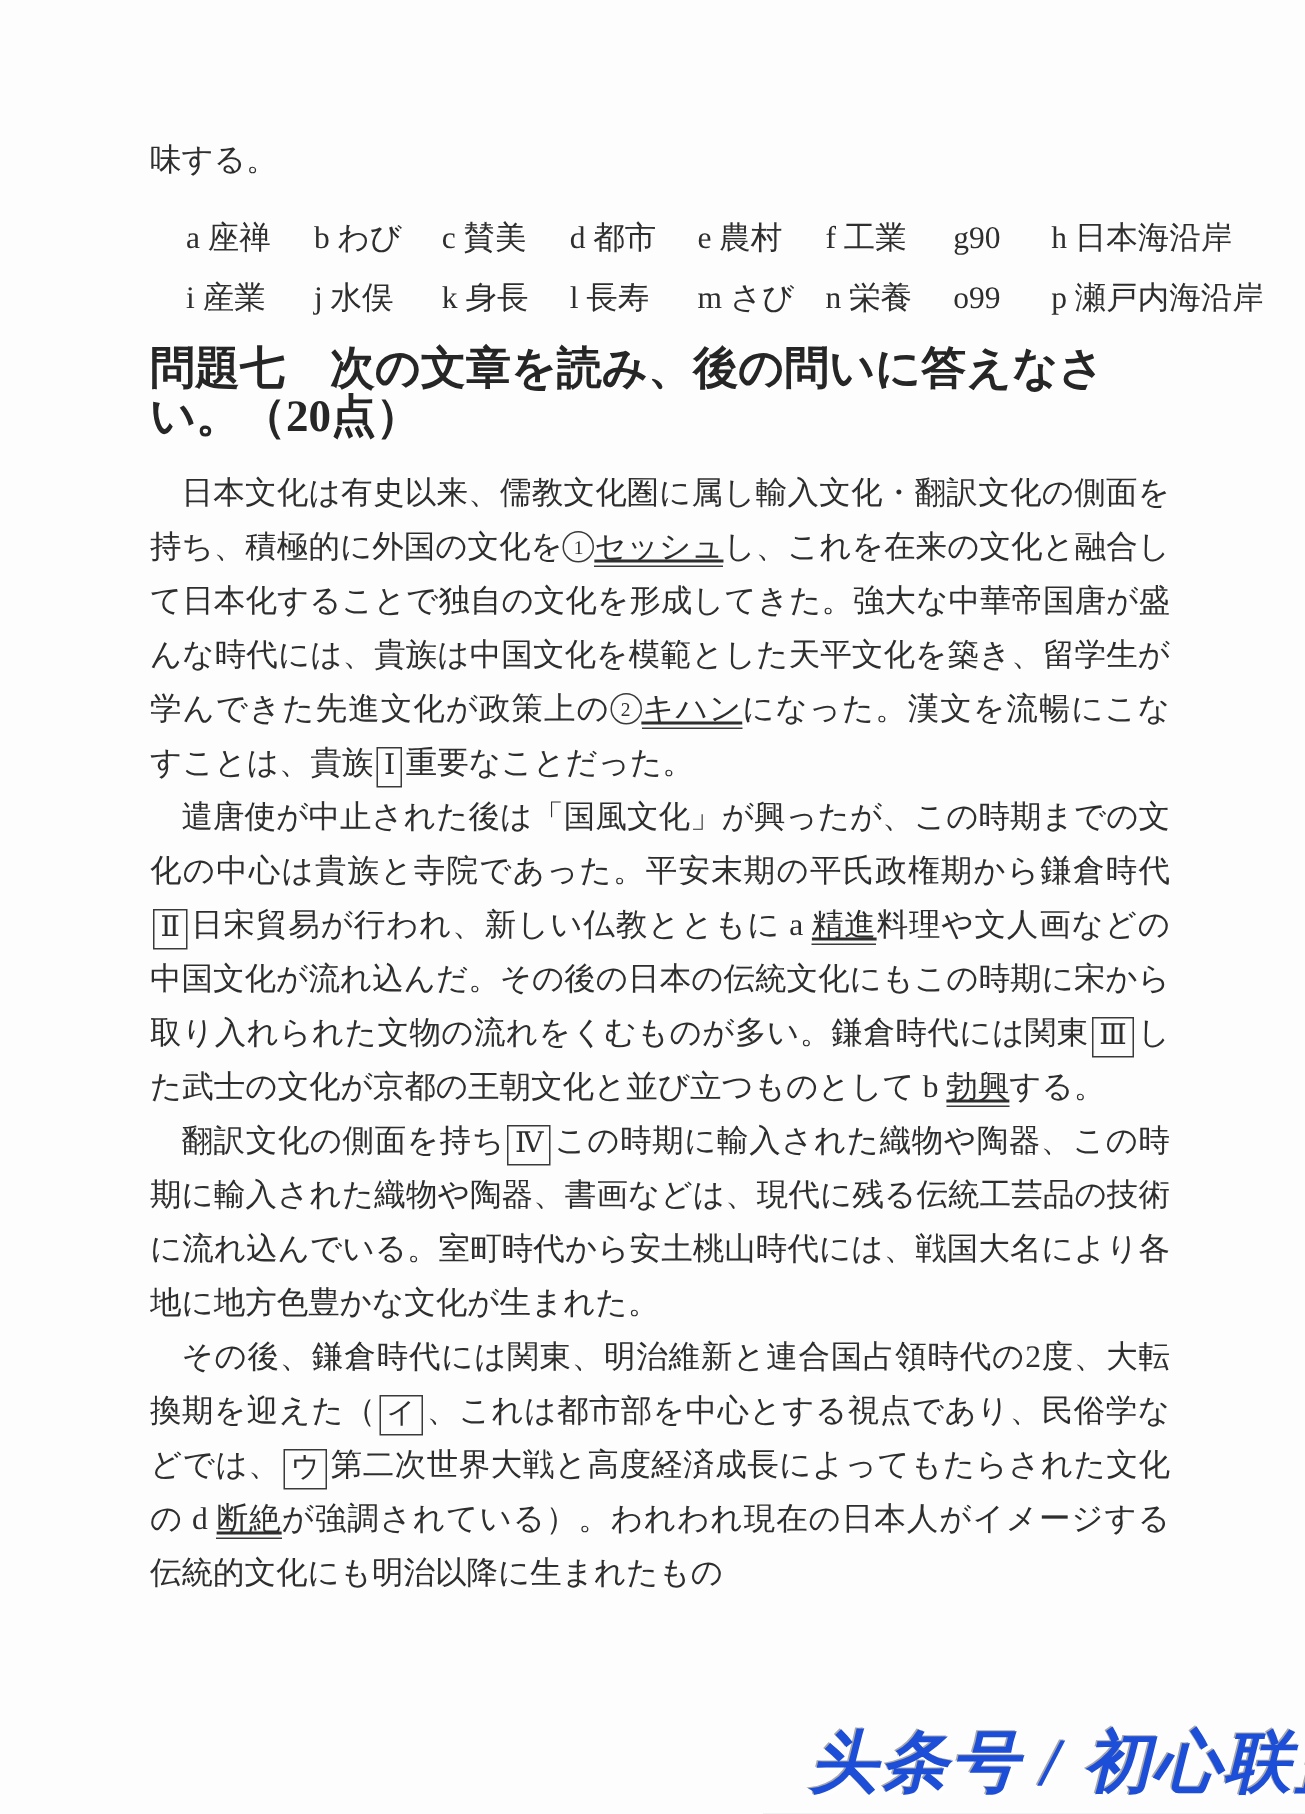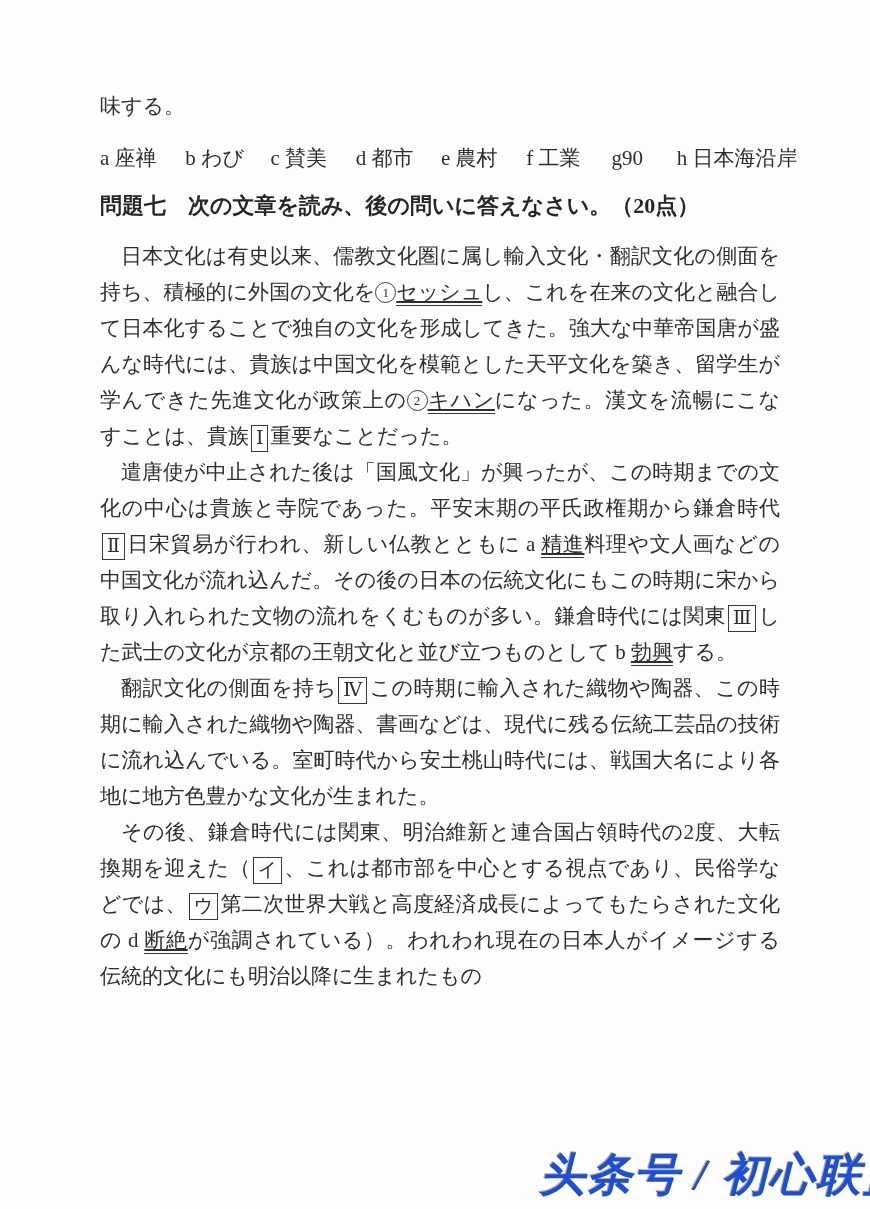--- a/index.html
+++ b/index.html
@@ -22,27 +22,28 @@
     margin:0;
     font-size:21px;
     line-height:28px;
   }
   .options { margin-top:18px; }
   .orow {
     height:40px;
     line-height:40px;
     font-size:21px;
     white-space:nowrap;
+    margin-left:24px;
   }
   .opt { display:inline-block; min-width:80px; }
   .orow .opt:nth-child(7) { min-width:60px; }
   .orow .opt:last-child { min-width:0; }
   .heading {
     margin:12px 0 0 0;
-    font-size:22px;
+    font-size:30px;
     font-weight:bold;
     color:#262626;
     line-height:32px;
   }
   .passage { margin-top:16px; }
   .passage p {
     margin:0;
     font-size:21px;
     line-height:36px;
     text-align:justify;
@@ -99,20 +100,30 @@
       <div class="orow">
         <span class="opt">a 座禅</span>
         <span class="opt">b わび</span>
         <span class="opt">c 賛美</span>
         <span class="opt">d 都市</span>
         <span class="opt">e 農村</span>
         <span class="opt">f 工業</span>
         <span class="opt">g90</span>
         <span class="opt">h 日本海沿岸</span>
       </div>
+      <div class="orow">
+        <span class="opt">i 産業</span>
+        <span class="opt">j 水俣</span>
+        <span class="opt">k 身長</span>
+        <span class="opt">l 長寿</span>
+        <span class="opt">m さび</span>
+        <span class="opt">n 栄養</span>
+        <span class="opt">o99</span>
+        <span class="opt">p 瀬戸内海沿岸</span>
+      </div>
     </div>
 
     <h2 class="heading">問題七　次の文章を読み、後の問いに答えなさい。（20点）</h2>
 
     <div class="passage">
       <p><span class="seg-t">日本文化は有史以来、儒教文化圏に属し輸入文化・翻訳文化の側面を持ち、積極的に外国の文化を</span><span class="seg-c">1</span><span class="seg-u">セッシュ</span><span class="seg-t">し、これを在来の文化と融合して日本化することで独自の文化を形成してきた。強大な中華帝国唐が盛んな時代には、貴族は中国文化を模範とした天平文化を築き、留学生が学んできた先進文化が政策上の</span><span class="seg-c">2</span><span class="seg-u">キハン</span><span class="seg-t">になった。漢文を流暢にこなすことは、貴族</span><span class="seg-b">Ⅰ</span><span class="seg-t">重要なことだった。</span></p>
       <p><span class="seg-t">遣唐使が中止された後は「国風文化」が興ったが、この時期までの文化の中心は貴族と寺院であった。平安末期の平氏政権期から鎌倉時代</span><span class="seg-b">Ⅱ</span><span class="seg-t">日宋貿易が行われ、新しい仏教とともに a </span><span class="seg-u">精進</span><span class="seg-t">料理や文人画などの中国文化が流れ込んだ。その後の日本の伝統文化にもこの時期に宋から取り入れられた文物の流れをくむものが多い。鎌倉時代には関東</span><span class="seg-b">Ⅲ</span><span class="seg-t">した武士の文化が京都の王朝文化と並び立つものとして b </span><span class="seg-u">勃興</span><span class="seg-t">する。</span></p>
       <p><span class="seg-t">翻訳文化の側面を持ち</span><span class="seg-b">Ⅳ</span><span class="seg-t">この時期に輸入された織物や陶器、この時期に輸入された織物や陶器、書画などは、現代に残る伝統工芸品の技術に流れ込んでいる。室町時代から安土桃山時代には、戦国大名により各地に地方色豊かな文化が生まれた。</span></p>
       <p><span class="seg-t">その後、鎌倉時代には関東、明治維新と連合国占領時代の2度、大転換期を迎えた（</span><span class="seg-b">イ</span><span class="seg-t">、これは都市部を中心とする視点であり、民俗学などでは、</span><span class="seg-b">ウ</span><span class="seg-t">第二次世界大戦と高度経済成長によってもたらされた文化の d </span><span class="seg-u">断絶</span><span class="seg-t">が強調されている）。われわれ現在の日本人がイメージする伝統的文化にも明治以降に生まれたもの</span></p>
     </div>

